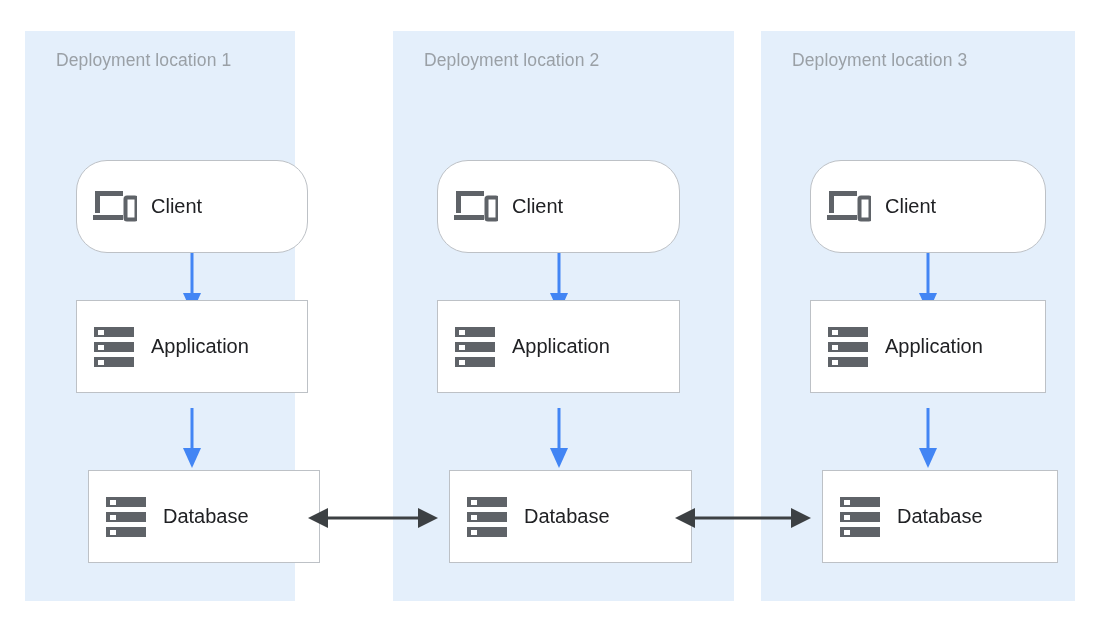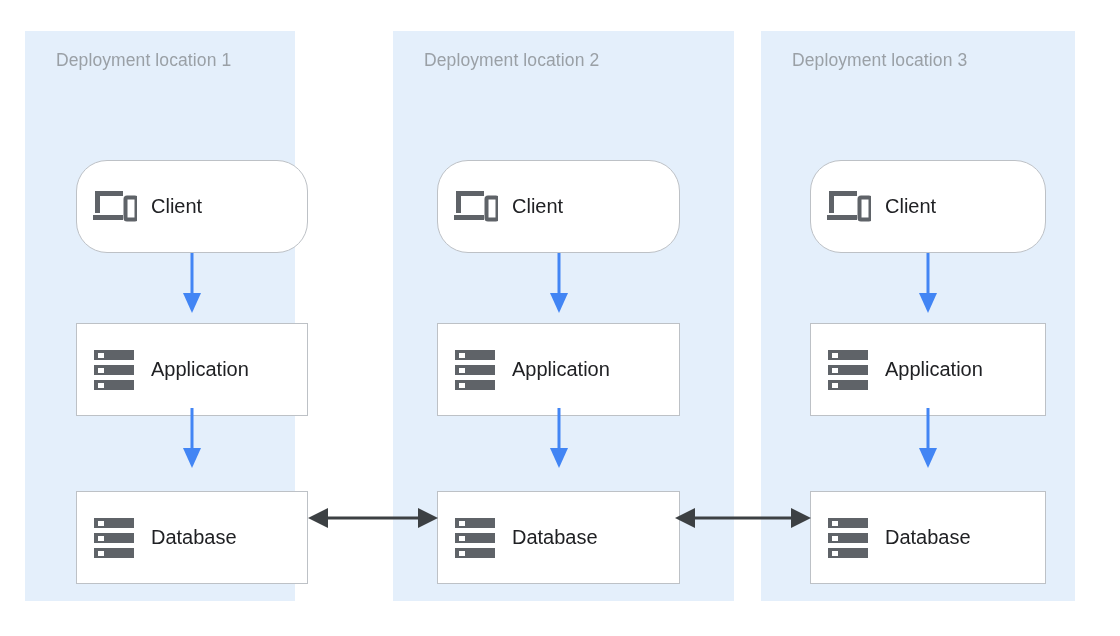--- a/index.html
+++ b/index.html
@@ -55,22 +55,22 @@
     height: 93px;
   }
   .node-label {
     font-size: 20px;
     color: #202124;
     white-space: nowrap;
   }
 
   
   .row-client   { top: 129px; border-radius: 31px; }
-  .row-app      { top: 292px; }
-  .row-db       { top: 460px; }
+  .row-app      { top: 269px; }
+  .row-db       { top: 439px; margin-left: 12px; }
 
   
   .panel-1 .node { left: 51px; width: 232px; }
   .panel-2 .node { left: 44px; width: 243px; }
   .panel-3 .node { left: 49px; width: 236px; }
 
   
   .icon-slot {
     width: 74px;
     flex: 0 0 74px;

